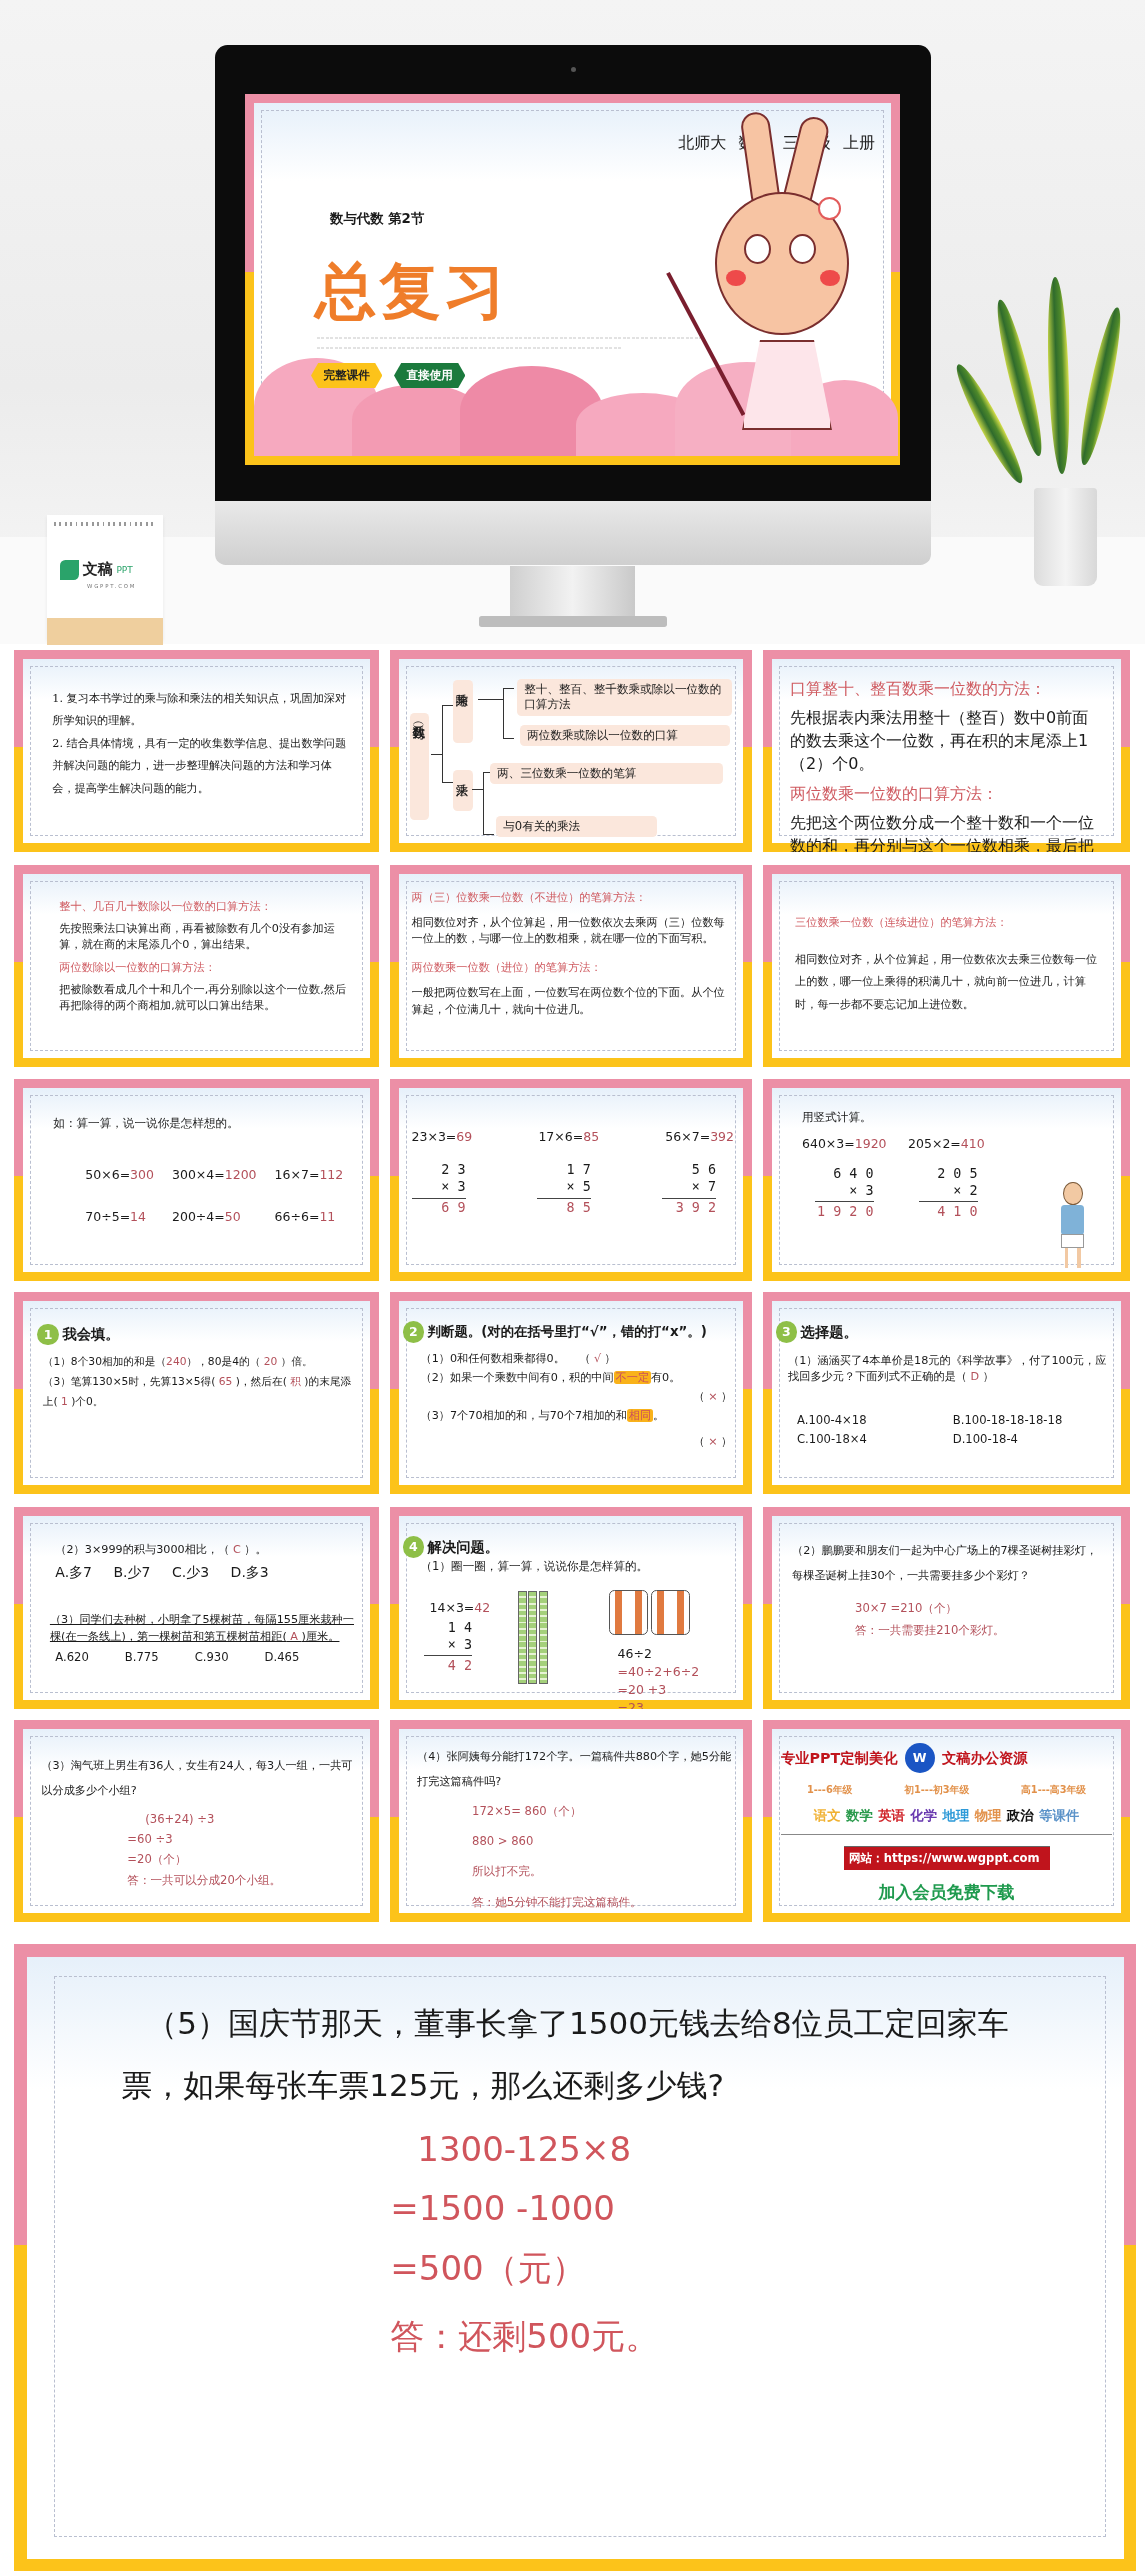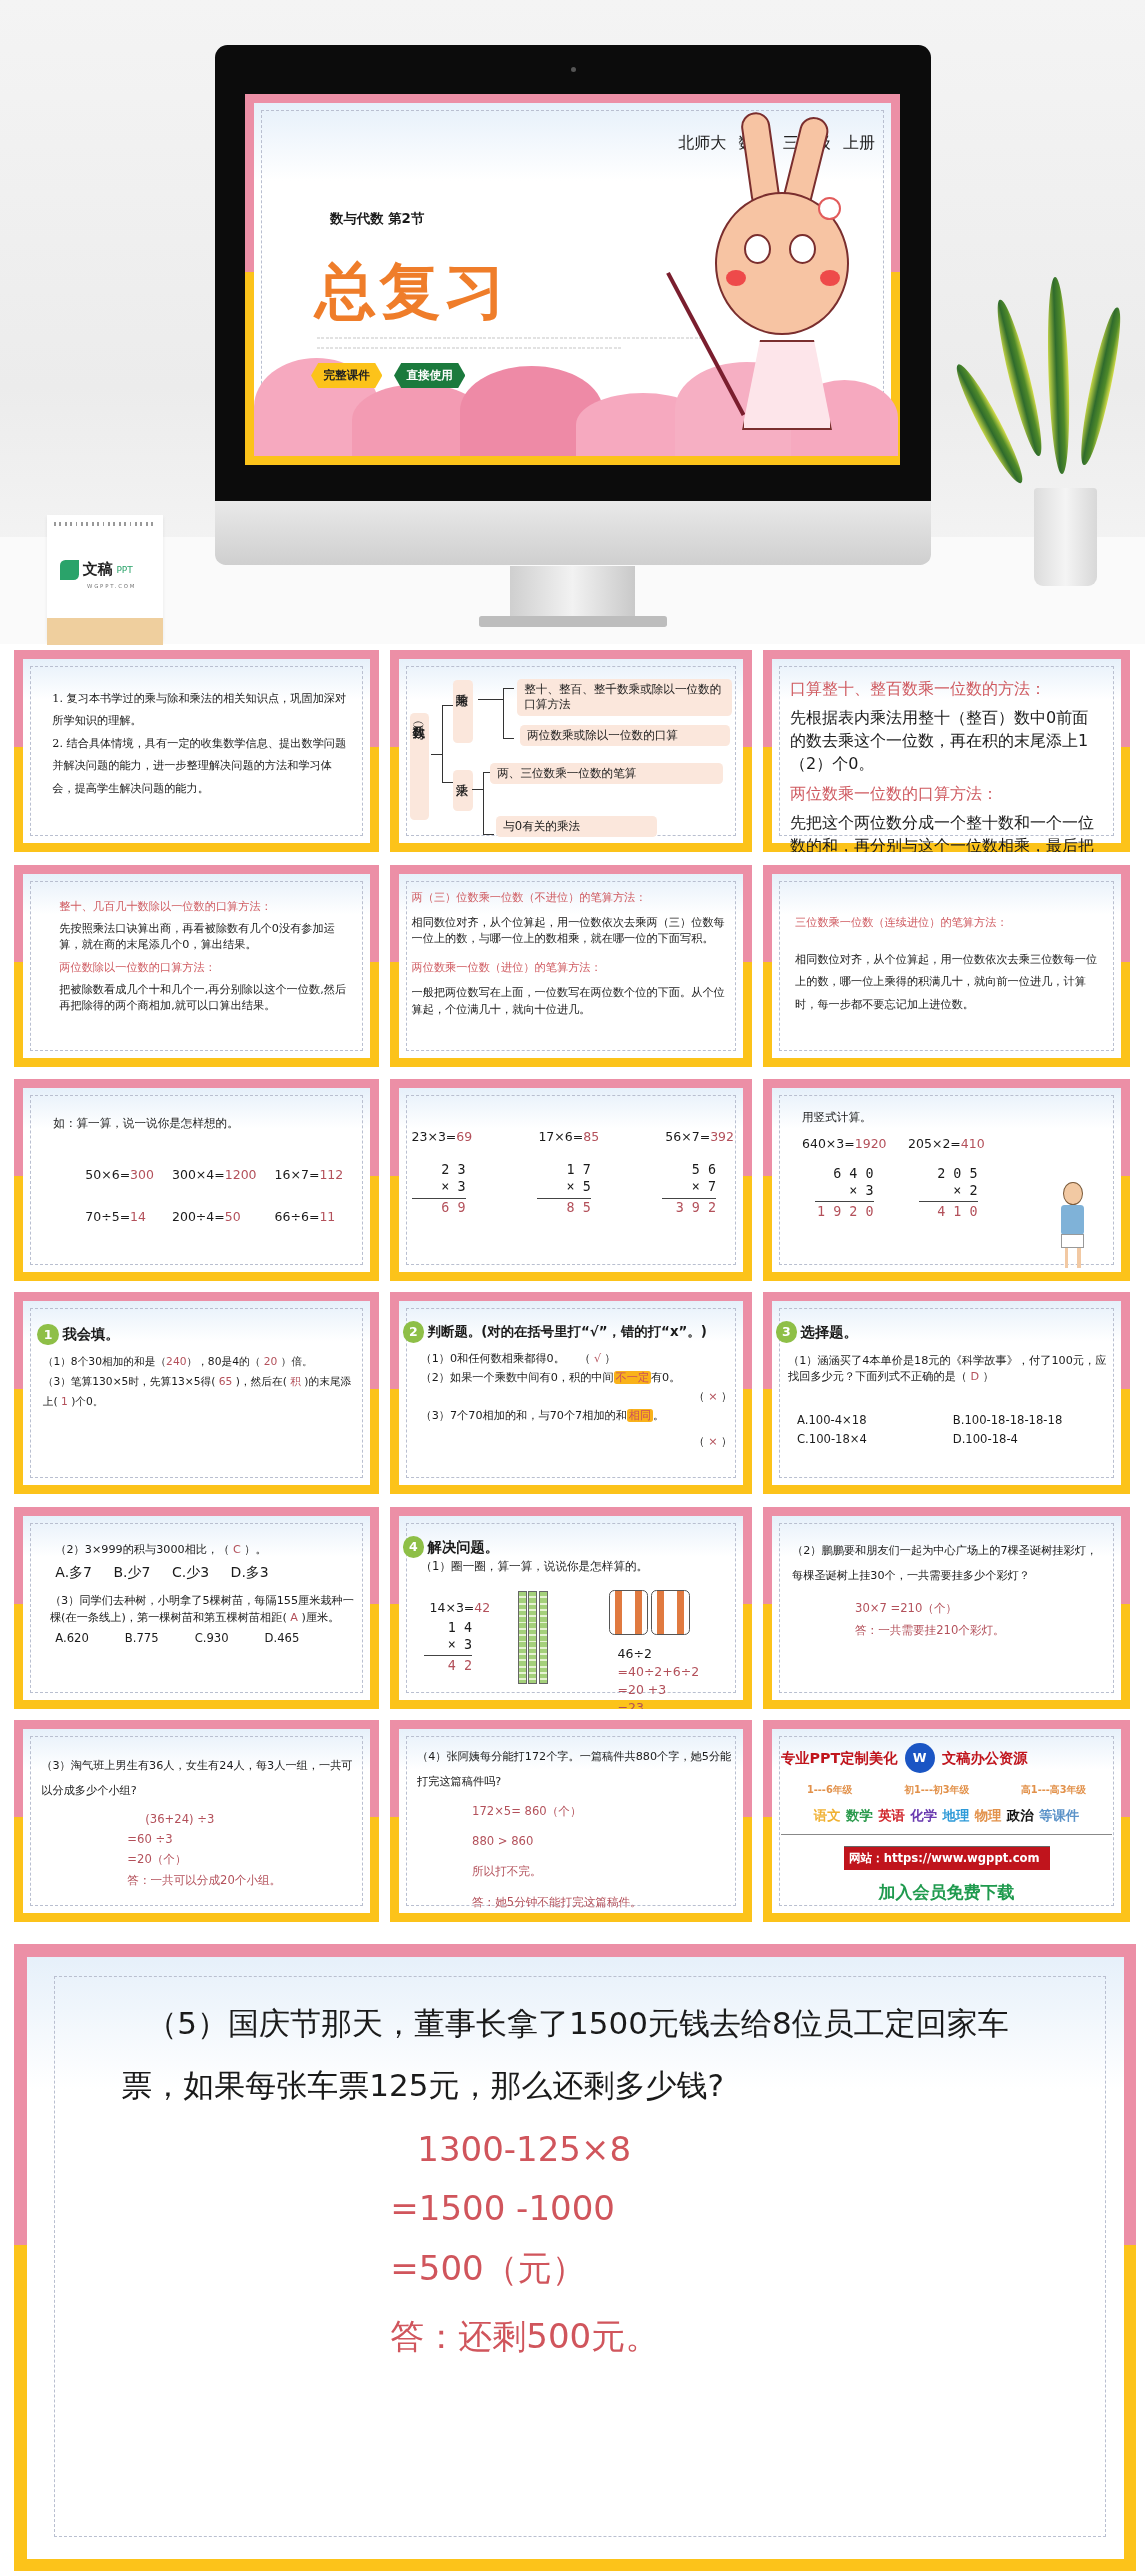--- a/index.html
+++ b/index.html
@@ -359,21 +359,21 @@
       <div class="dash"></div>
     </div>
   <div class="content" style="left:41px;top:34px;right:23px;font-size:11.2px;line-height:1.55;">
     <p><span>（2）3×999的积与3000相比，（</span><span class="ans"> C </span><span>）。</span></p>
     <div style="display:flex;gap:21.5px;margin-top:3.6px;font-size:14px;">
       <span>A.多7</span>
         <span>B.少7</span>
         <span>C.少3</span>
         <span>D.多3</span>
     </div>
-    <p style="margin-top:8px;margin-left:-5.4px;"><span>（3）同学们去种树，小明拿了5棵树苗，每隔155厘米栽种一棵(在一条线上)，第一棵树苗和第五棵树苗相距(</span><span class="ans">  A  </span><span>)厘米。</span></p>
+    <p style="margin-top:27px;margin-left:-5.4px;text-decoration:underline;"><span>（3）同学们去种树，小明拿了5棵树苗，每隔155厘米栽种一棵(在一条线上)，第一棵树苗和第五棵树苗相距(</span><span class="ans">  A  </span><span>)厘米。</span></p>
     <div style="display:flex;gap:36px;margin-top:3.6px;font-size:11.6px;">
       <span>A.620</span>
         <span>B.775</span>
         <span>C.930</span>
         <span>D.465</span>
     </div>
   </div>
 </div>
 
 <div class="slide" style="left:390px;top:1507px;width:362px;height:202px;">

